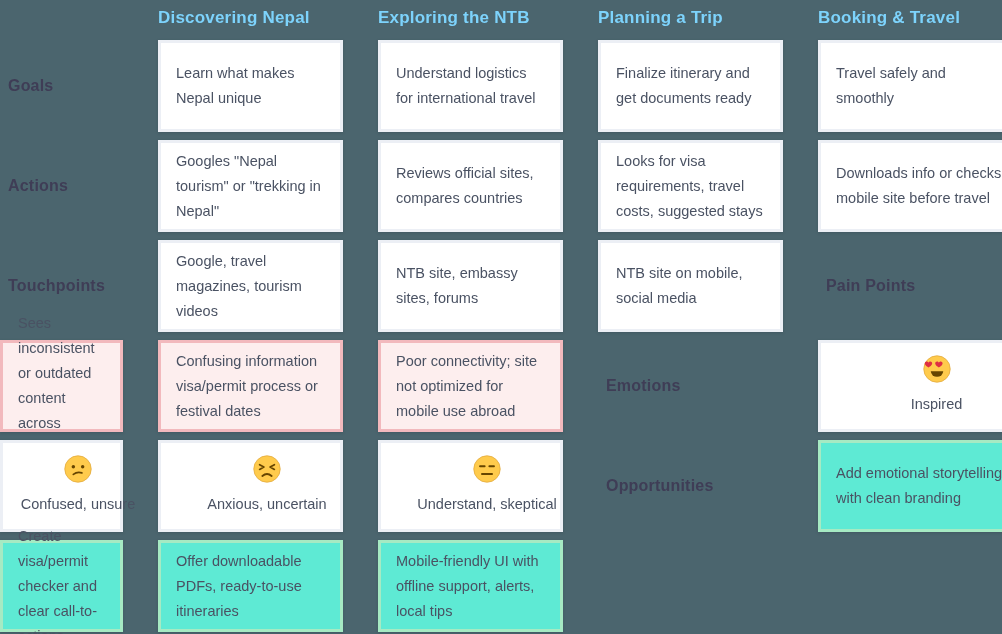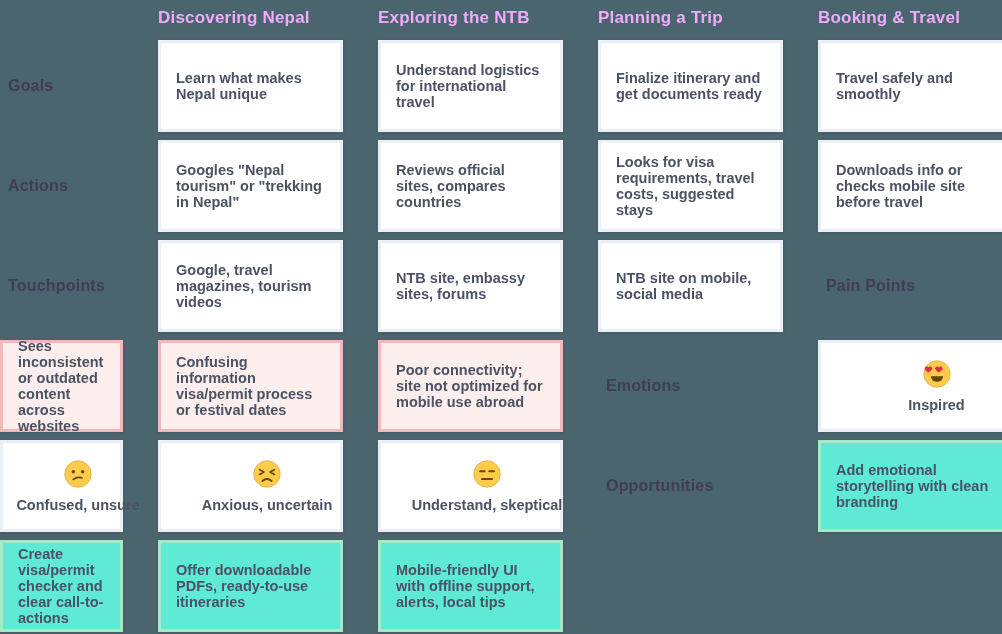--- a/index.html
+++ b/index.html
@@ -14,43 +14,42 @@
     grid-template-rows: 32px repeat(6, 92px);
     column-gap: 35px;
     row-gap: 8px;
     width: 1022px;
   }
   .stage-header {
     align-self: center;
     font-size: 17px;
     font-weight: bold;
     letter-spacing: 0.2px;
-    color: #f0abfc;
+    color: #7dd3fc;
     padding-top: 4px;
   }
   .row-label {
     display: flex;
     align-items: center;
     font-size: 16px;
     font-weight: bold;
     letter-spacing: 0.2px;
     color: #3f3d56;
     padding-left: 8px;
   }
   .card {
     background: #ffffff;
     border: 3px solid #eceff5;
     box-shadow: 0 1px 3px rgba(20, 35, 45, 0.18);
     display: flex;
     align-items: center;
     padding: 12px 15px;
     font-size: 14.5px;
-    line-height: 16px;
+    line-height: 25px;
     color: #4a5263;
-    font-weight: bold;
   }
   .card.pain {
     background: #fdeeee;
     border-color: #f2b9bd;
   }
   .card.opportunity {
     background: #5eead4;
     border-color: #a6eac3;
   }
   .card.emotion {

